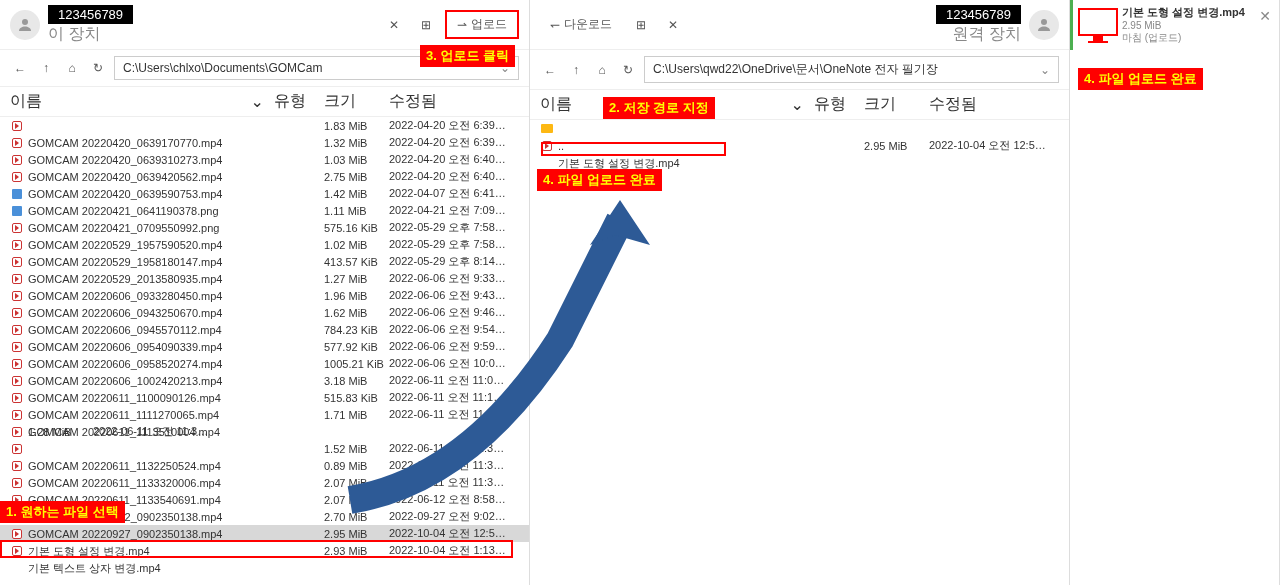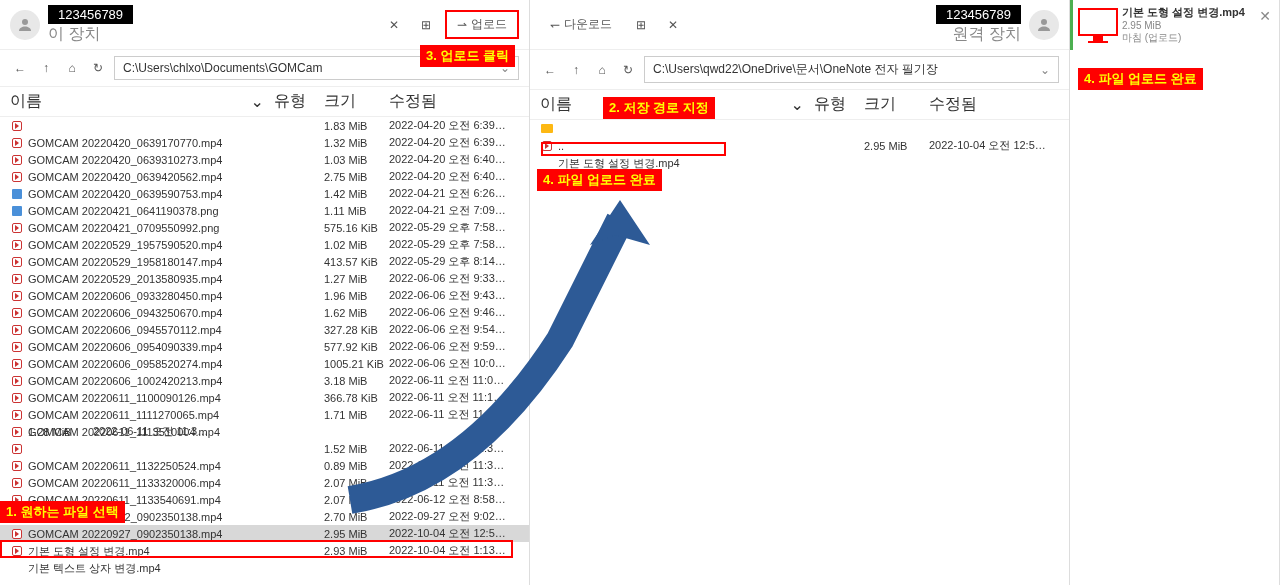--- a/index.html
+++ b/index.html
@@ -148,21 +148,21 @@
           <div class="file-name">GOMCAM 20220420_0639590753.mp4</div>
           <div class="file-size">2.75 MiB</div>
           <div class="file-date">2022-04-20 오전 6:40…</div>
         </div>
         <div class="file-row">
           <div class="file-icon">
             <div class="icon-img"></div>
           </div>
           <div class="file-name">GOMCAM 20220421_0641190378.png</div>
           <div class="file-size">1.42 MiB</div>
-          <div class="file-date">2022-04-21 오전 6:26…</div>
+          <div class="file-date">2022-04-07 오전 6:41…</div>
         </div>
         <div class="file-row">
           <div class="file-icon">
             <div class="icon-img"></div>
           </div>
           <div class="file-name">GOMCAM 20220421_0709550992.png</div>
           <div class="file-size">1.11 MiB</div>
           <div class="file-date">2022-04-21 오전 7:09…</div>
         </div>
         <div class="file-row">
@@ -211,21 +211,21 @@
           </div>
           <div class="file-name">GOMCAM 20220606_0945570112.mp4</div>
           <div class="file-size">1.62 MiB</div>
           <div class="file-date">2022-06-06 오전 9:46…</div>
         </div>
         <div class="file-row">
           <div class="file-icon">
             <div class="icon-video"></div>
           </div>
           <div class="file-name">GOMCAM 20220606_0954090339.mp4</div>
-          <div class="file-size">327.28 KiB</div>
+          <div class="file-size">784.23 KiB</div>
           <div class="file-date">2022-06-06 오전 9:54…</div>
         </div>
         <div class="file-row">
           <div class="file-icon">
             <div class="icon-video"></div>
           </div>
           <div class="file-name">GOMCAM 20220606_0958520274.mp4</div>
           <div class="file-size">577.92 KiB</div>
           <div class="file-date">2022-06-06 오전 9:59…</div>
         </div>
@@ -243,21 +243,21 @@
           </div>
           <div class="file-name">GOMCAM 20220611_1100090126.mp4</div>
           <div class="file-size">3.18 MiB</div>
           <div class="file-date">2022-06-11 오전 11:0…</div>
         </div>
         <div class="file-row">
           <div class="file-icon">
             <div class="icon-video"></div>
           </div>
           <div class="file-name">GOMCAM 20220611_1111270065.mp4</div>
-          <div class="file-size">366.78 KiB</div>
+          <div class="file-size">515.83 KiB</div>
           <div class="file-date">2022-06-11 오전 11:1…</div>
         </div>
         <div class="file-row">
           <div class="file-icon">
             <div class="icon-video"></div>
           </div>
           <div class="file-name">GOMCAM 20220611_1113510004.mp4</div>
           <div class="file-size">1.71 MiB</div>
           <div class="file-date">2022-06-11 오전 11:1…</div>
         </div>

